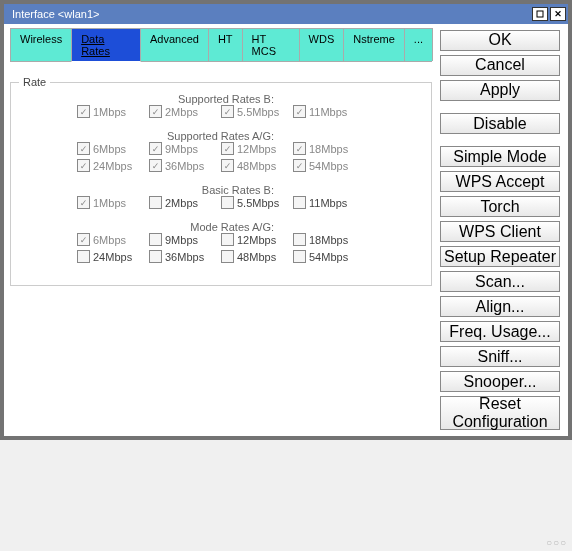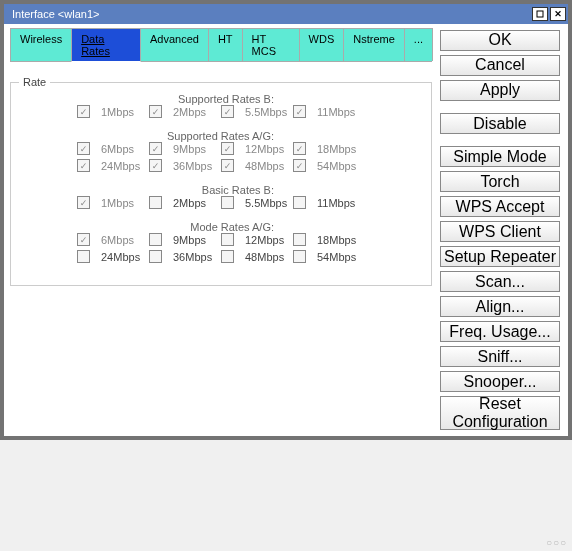--- a/index.html
+++ b/index.html
@@ -16,21 +16,21 @@
 .tab.active { background: #1d4ed8; border-bottom: 1px solid #fff; margin-bottom: -1px; z-index: 1; text-decoration: underline; }
 .fieldset { border: 1px solid #ccc; margin-top: 20px; padding: 8px 8px 12px 8px; position: relative; }
 .legend { position: absolute; top: -7px; left: 8px; background: #fff; padding: 0 4px; font-size: 11px; color: #444; }
 .radio-row { display: flex; gap: 14px; margin-bottom: 14px; padding-left: 6px; align-items: center; }
 .radio-opt { display: flex; align-items: center; gap: 3px; cursor: pointer; }
 .radio-opt input { margin: 0; }
 .dotted-sel { border: 1px dotted #000; padding: 0 1px; }
 .rate-row { display: flex; align-items: center; margin-bottom: 6px; flex-direction: column; }
 .rate-label { width: 118px; text-align: right; padding-right: 6px; color: #666; padding-top: 2px; font-size: 11px; }
 .rate-checks { display: flex; flex-wrap: wrap; gap: 0; width: 288px; }
-.check-item { width: 72px; display: flex; align-items: center; gap: 11px; color: #888; margin-bottom: 4px; font-size: 11px; }
+.check-item { width: 72px; display: flex; align-items: center; gap: 3px; color: #888; margin-bottom: 4px; font-size: 11px; }
 .check-item.dk { color: #444; }
 .chk { width: 13px; height: 13px; border: 1px solid #888; background: #f5f5f5; display: inline-flex; align-items: center; justify-content: center; font-size: 9px; color: #888; }
 .chk.on::before { content: "✓"; }
 .btn { border: 1px solid #888; background: linear-gradient(#fff,#e8e8e8); padding: 3px 0; text-align: center; cursor: pointer; font-size: 16px; min-height: 20px; display: flex; align-items: center; justify-content: center; }
 .sep { height: 6px; }
 .grip { position: absolute; bottom: 3px; right: 5px; color: #bbb; font-size: 10px; letter-spacing: 1px; }
 </style>
 </head>
 <body>
 
@@ -181,22 +181,22 @@
       </div>
     </div>
     <div class="right" id="btns">
         <div class="btn">OK</div>
         <div class="btn">Cancel</div>
         <div class="btn">Apply</div>
         <div class="sep"></div>
         <div class="btn">Disable</div>
         <div class="sep"></div>
         <div class="btn">Simple Mode</div>
+        <div class="btn">WPS Accept</div>
         <div class="btn">Torch</div>
-        <div class="btn">WPS Accept</div>
         <div class="btn">WPS Client</div>
         <div class="btn">Setup Repeater</div>
         <div class="btn">Scan...</div>
         <div class="btn">Align...</div>
         <div class="btn">Freq. Usage...</div>
         <div class="btn">Sniff...</div>
         <div class="btn">Snooper...</div>
         <div class="btn">Reset Configuration</div>
       </div>
   </div>

